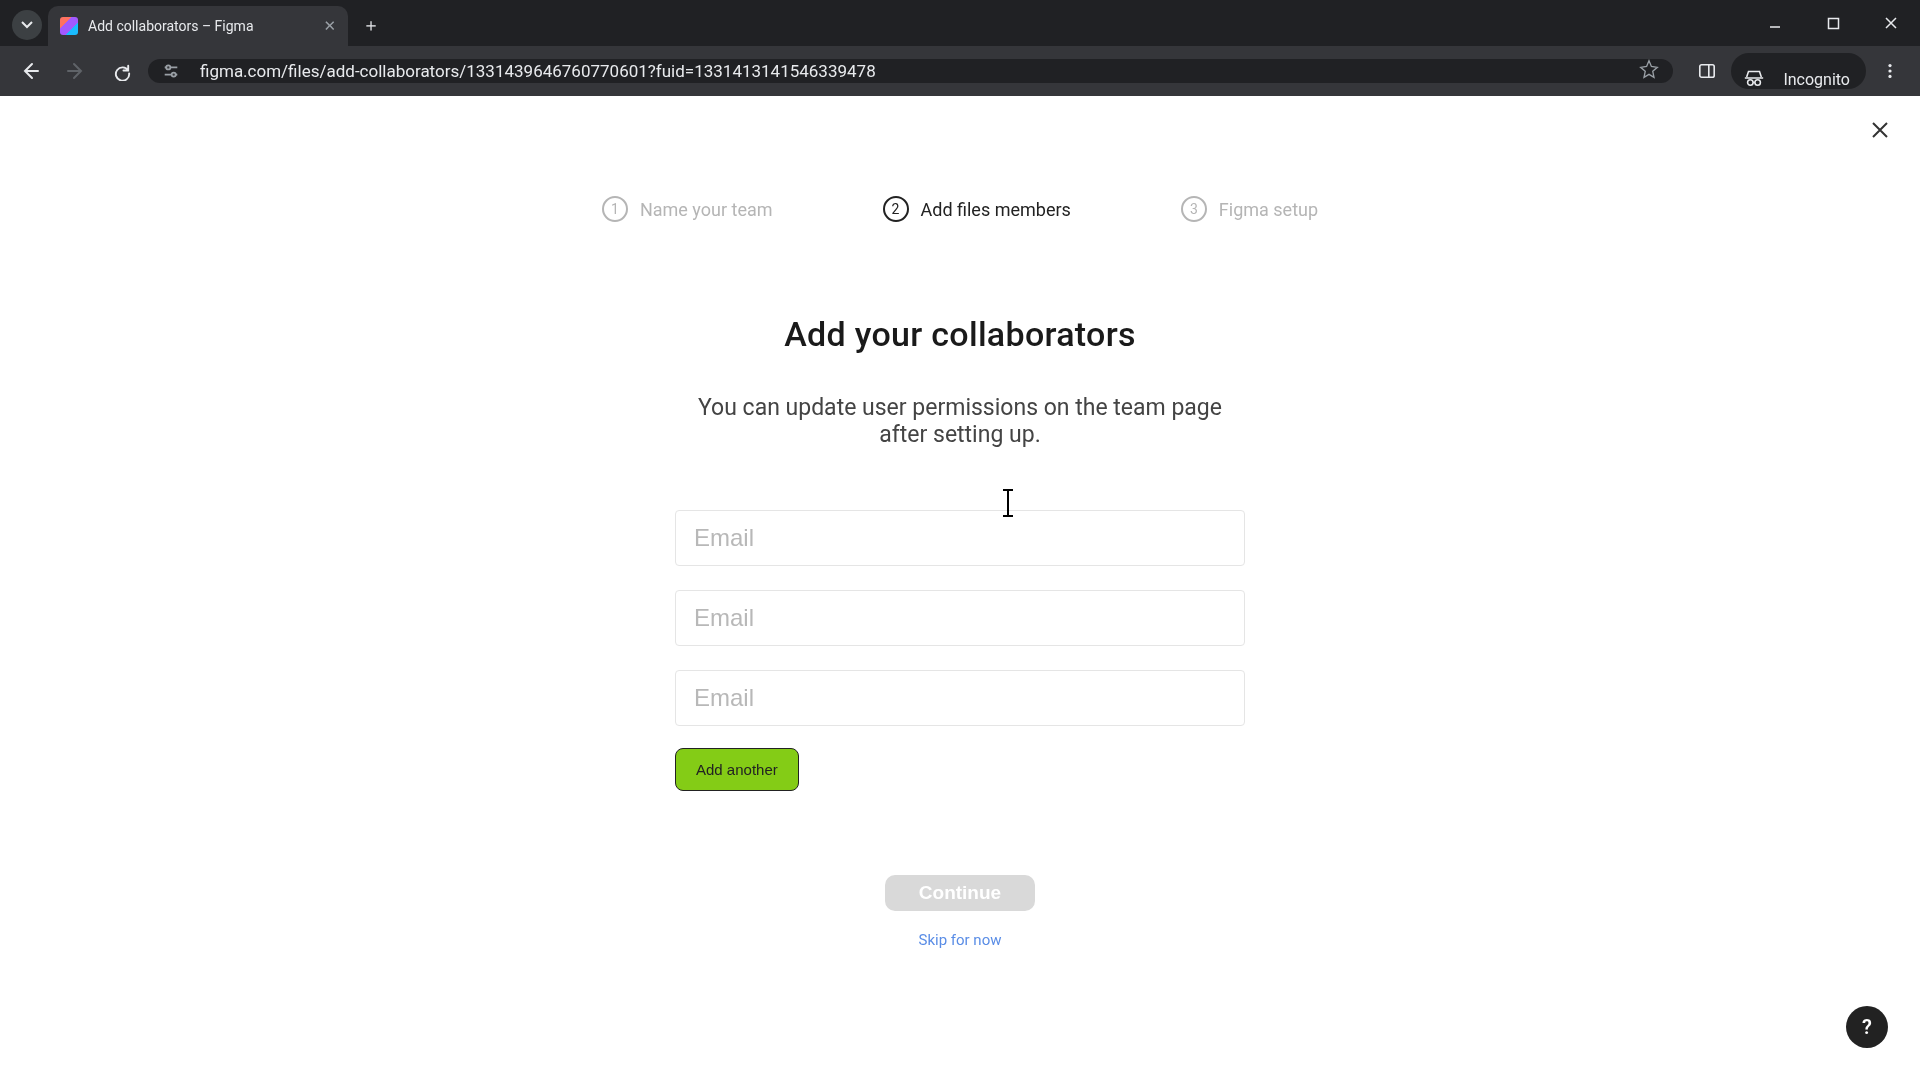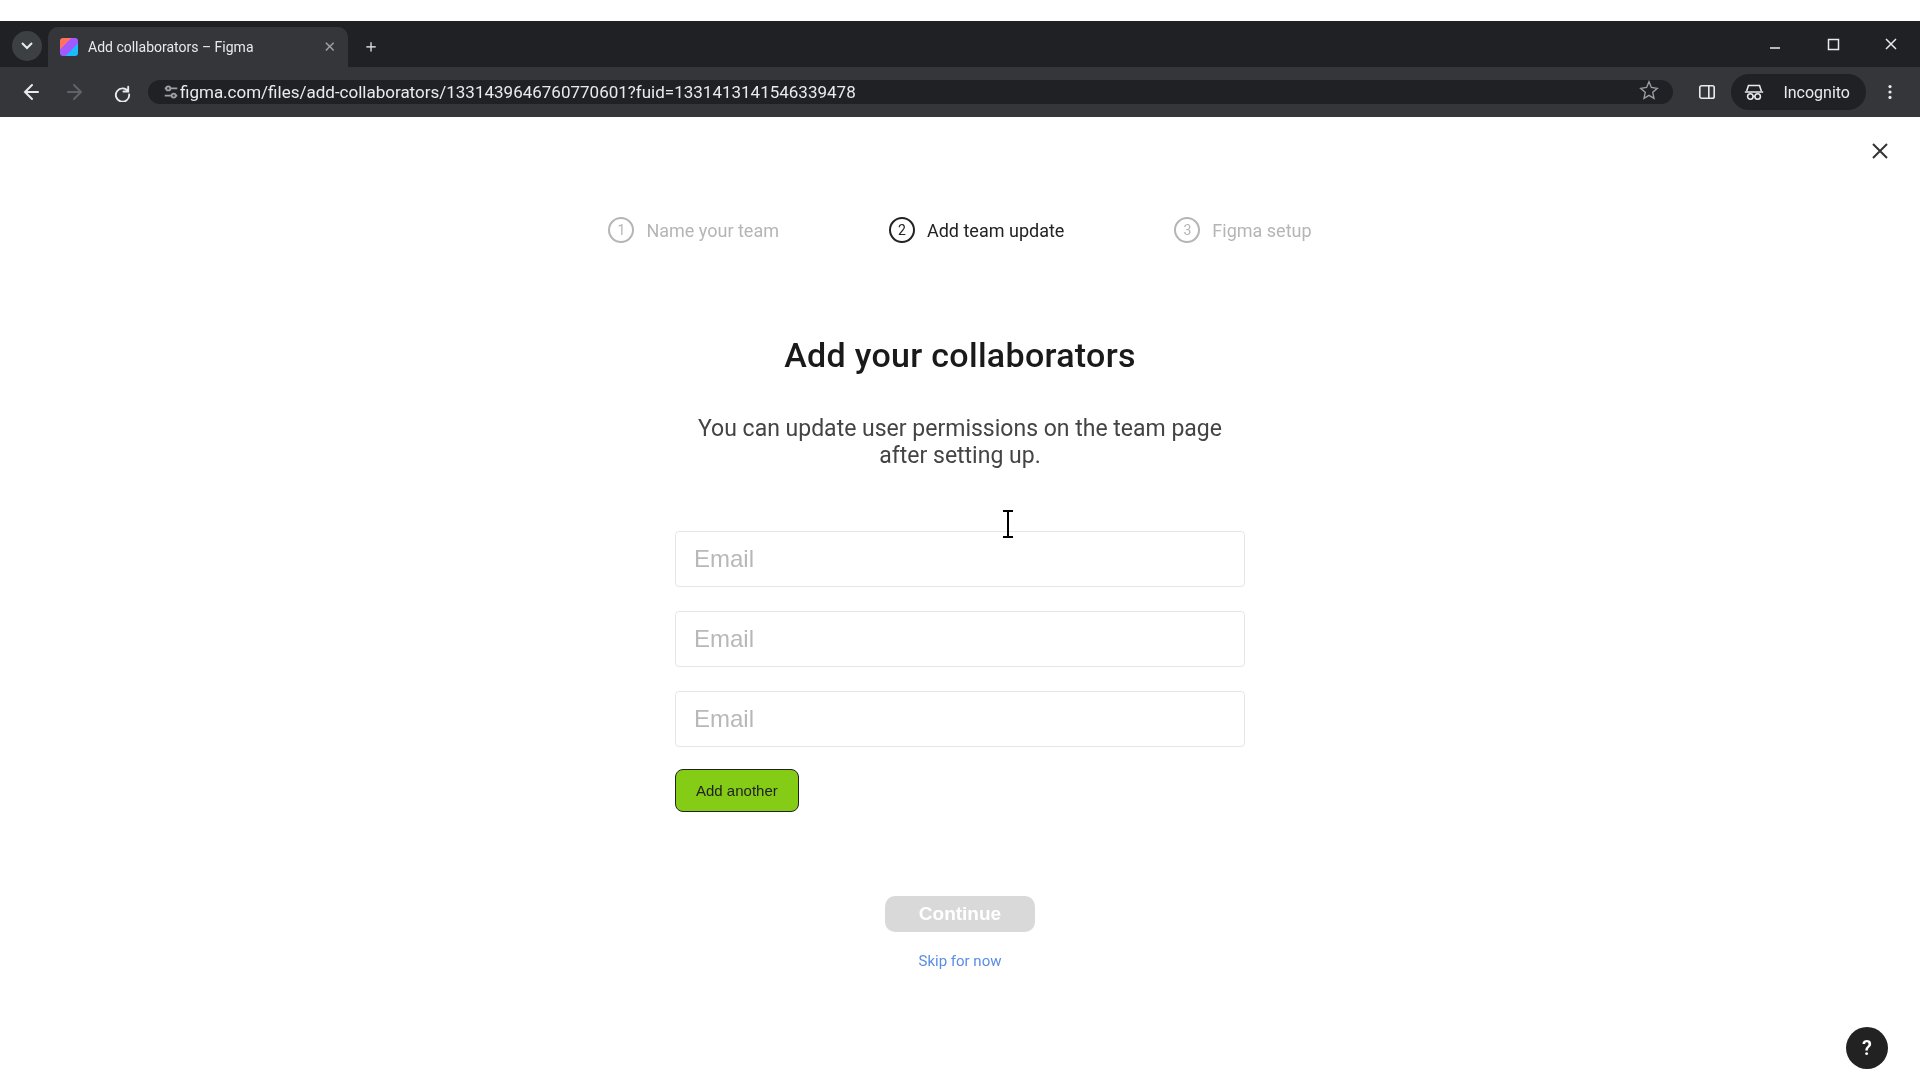--- a/index.html
+++ b/index.html
@@ -12,21 +12,20 @@
   }
 
   
   .chrome-top { background: #202124; }
   .tabstrip {
     height: 46px;
     display: flex;
     align-items: flex-end;
     padding-left: 8px;
     position: relative;
-    margin-top: 21px;
   }
   .tab-search-btn {
     width: 30px; height: 30px;
     margin: 0 6px 6px 4px;
     border-radius: 50%;
     background: #3c4043;
     display: flex; align-items: center; justify-content: center;
     color: #e8eaed;
   }
   .tab {
@@ -82,33 +81,33 @@
   }
   .nav-btn.disabled { color: #5f6368; }
   .omnibox {
     flex: 1;
     height: 24px;
     background: #202124;
     border-radius: 19px;
     display: flex;
     align-items: center;
     padding: 0 14px;
-    gap: 0;
+    gap: 20px;
     color: #e8eaed;
     font-size: 17px;
   }
   .omnibox .site-info { color: #9aa0a6; display: flex; align-items: center; }
   .omnibox .url { flex: 1; white-space: nowrap; overflow: hidden; }
   .omnibox .star { color: #9aa0a6; }
   .right-icons { display: flex; align-items: center; gap: 4px; margin-left: 8px; }
   .incognito-pill {
     height: 36px;
     background: #202124;
     border-radius: 18px;
-    display: flex; align-items: center;
+    display: flex; align-items: flex-end;
     padding: 0 16px 0 12px;
     gap: 18px;
     color: #e8eaed;
     font-size: 16px;
   }
 
   
   .page {
     position: relative;
     width: 100%;
@@ -348,21 +347,21 @@
       </svg>
   </div>
 
   <div class="stepper">
     <div class="step">
       <span class="step-circle">1</span>
       <span>Name your team</span>
     </div>
     <div class="step active">
       <span class="step-circle">2</span>
-      <span>Add team update</span>
+      <span>Add files members</span>
     </div>
     <div class="step">
       <span class="step-circle">3</span>
       <span>Figma setup</span>
     </div>
   </div>
 
   <div class="content">
     <h1 class="heading">Add your collaborators</h1>
     <p class="subheading">You can update user permissions on the team page after setting up.</p>

